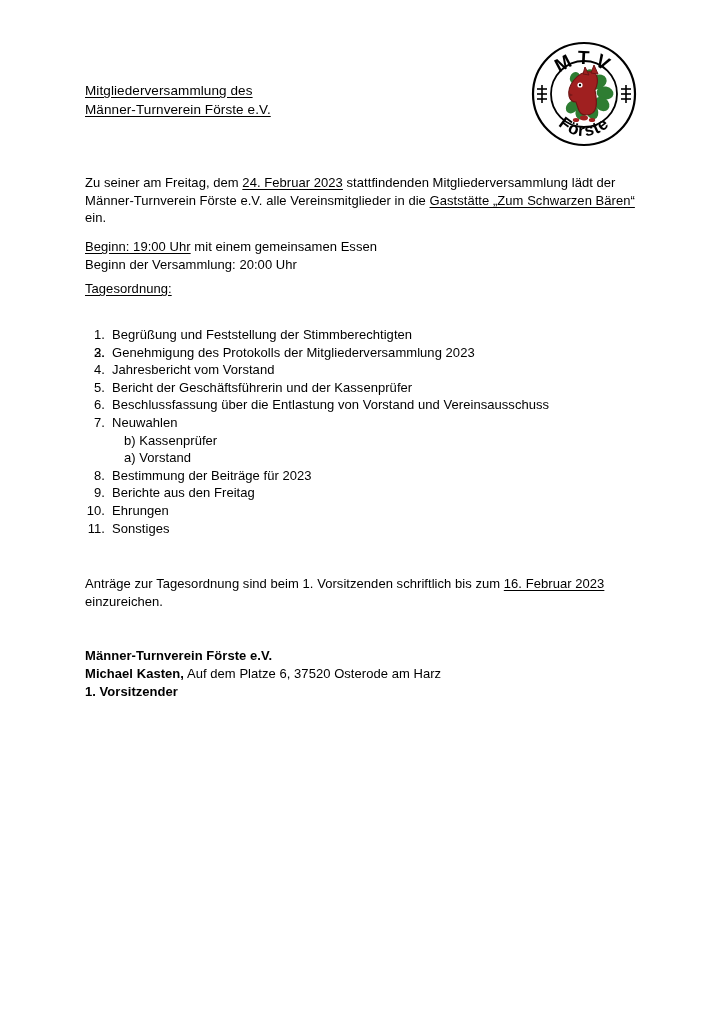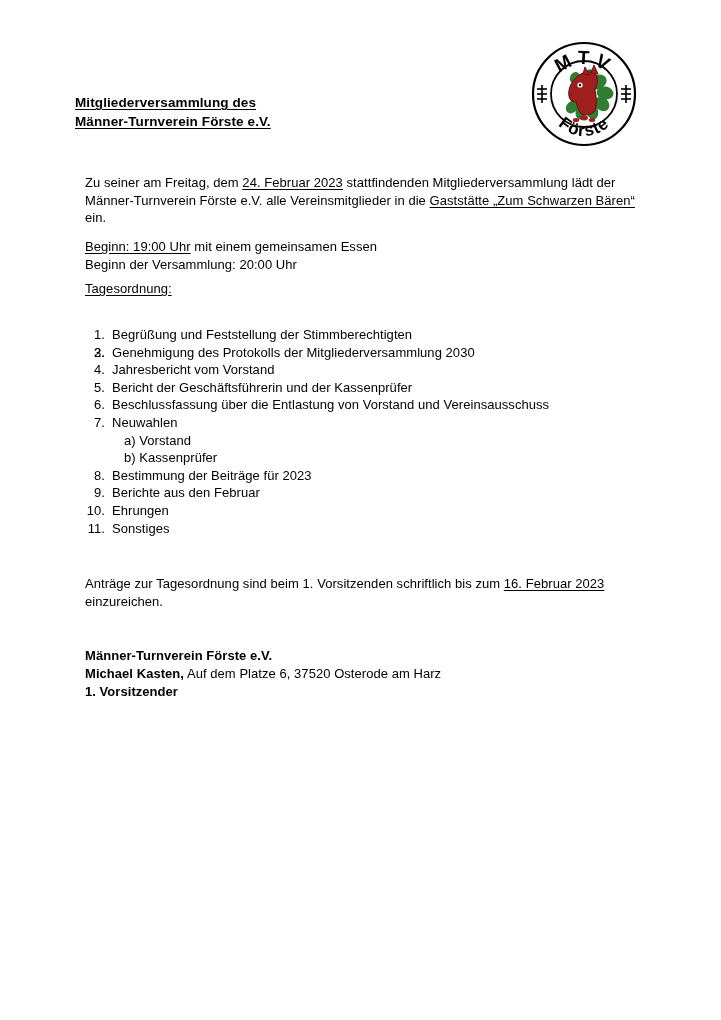--- a/index.html
+++ b/index.html
@@ -28,27 +28,26 @@
     left: 528px;
     top: 38px;
     width: 112px;
     height: 112px;
   }
   .logo svg { display: block; width: 112px; height: 112px; }
 
   
   .doc-title {
     position: absolute;
-    left: 75px;
+    left: 85px;
     top: 81px;
     font-size: 13.5px;
-    font-weight: bold;
+    font-weight: normal;
     line-height: 19px;
     letter-spacing: 0.1px;
-    margin-top: 12px;
   }
   .doc-title .tline {
     display: inline-block;
     text-decoration: underline;
     text-underline-offset: 2px;
   }
 
   .body-block {
     position: absolute;
     left: 85px;
@@ -173,30 +172,30 @@
   </div>
 
   <div class="body-block" id="agenda-head">
     <span class="u">Tagesordnung:</span>
   </div>
 
   <div class="body-block" id="agenda-list">
     <ol class="agenda" id="agenda-ol">
         <li><span class="num">1.</span><span>Begrüßung und Feststellung der Stimmberechtigten</span></li>
         <li><span class="num">2.</span></li>
-        <li><span class="num">3.</span><span>Genehmigung des Protokolls der Mitgliederversammlung 2030</span></li>
+        <li><span class="num">3.</span><span>Genehmigung des Protokolls der Mitgliederversammlung 2023</span></li>
         <li><span class="num">4.</span><span>Jahresbericht vom Vorstand</span></li>
         <li><span class="num">5.</span><span>Bericht der Geschäftsführerin und der Kassenprüfer</span></li>
         <li><span class="num">6.</span><span>Beschlussfassung über die Entlastung von Vorstand und Vereinsausschuss</span></li>
         <li><span class="num">7.</span><span>Neuwahlen</span><ul class="subitems">
+            <li>b) Kassenprüfer</li>
             <li>a) Vorstand</li>
-            <li>b) Kassenprüfer</li>
           </ul></li>
         <li><span class="num">8.</span><span>Bestimmung der Beiträge für 2023</span></li>
-        <li><span class="num">9.</span><span>Berichte aus den Februar</span></li>
+        <li><span class="num">9.</span><span>Berichte aus den Freitag</span></li>
         <li><span class="num">10.</span><span>Ehrungen</span></li>
         <li><span class="num">11.</span><span>Sonstiges</span></li>
       </ol>
   </div>
 
   <div class="body-block" id="request-block">
     <span>Anträge zur Tagesordnung sind beim 1. Vorsitzenden schriftlich bis zum </span><span class="bu">16. Februar 2023</span><span> einzureichen.</span>
   </div>
 
   <div class="body-block" id="signature-block">

